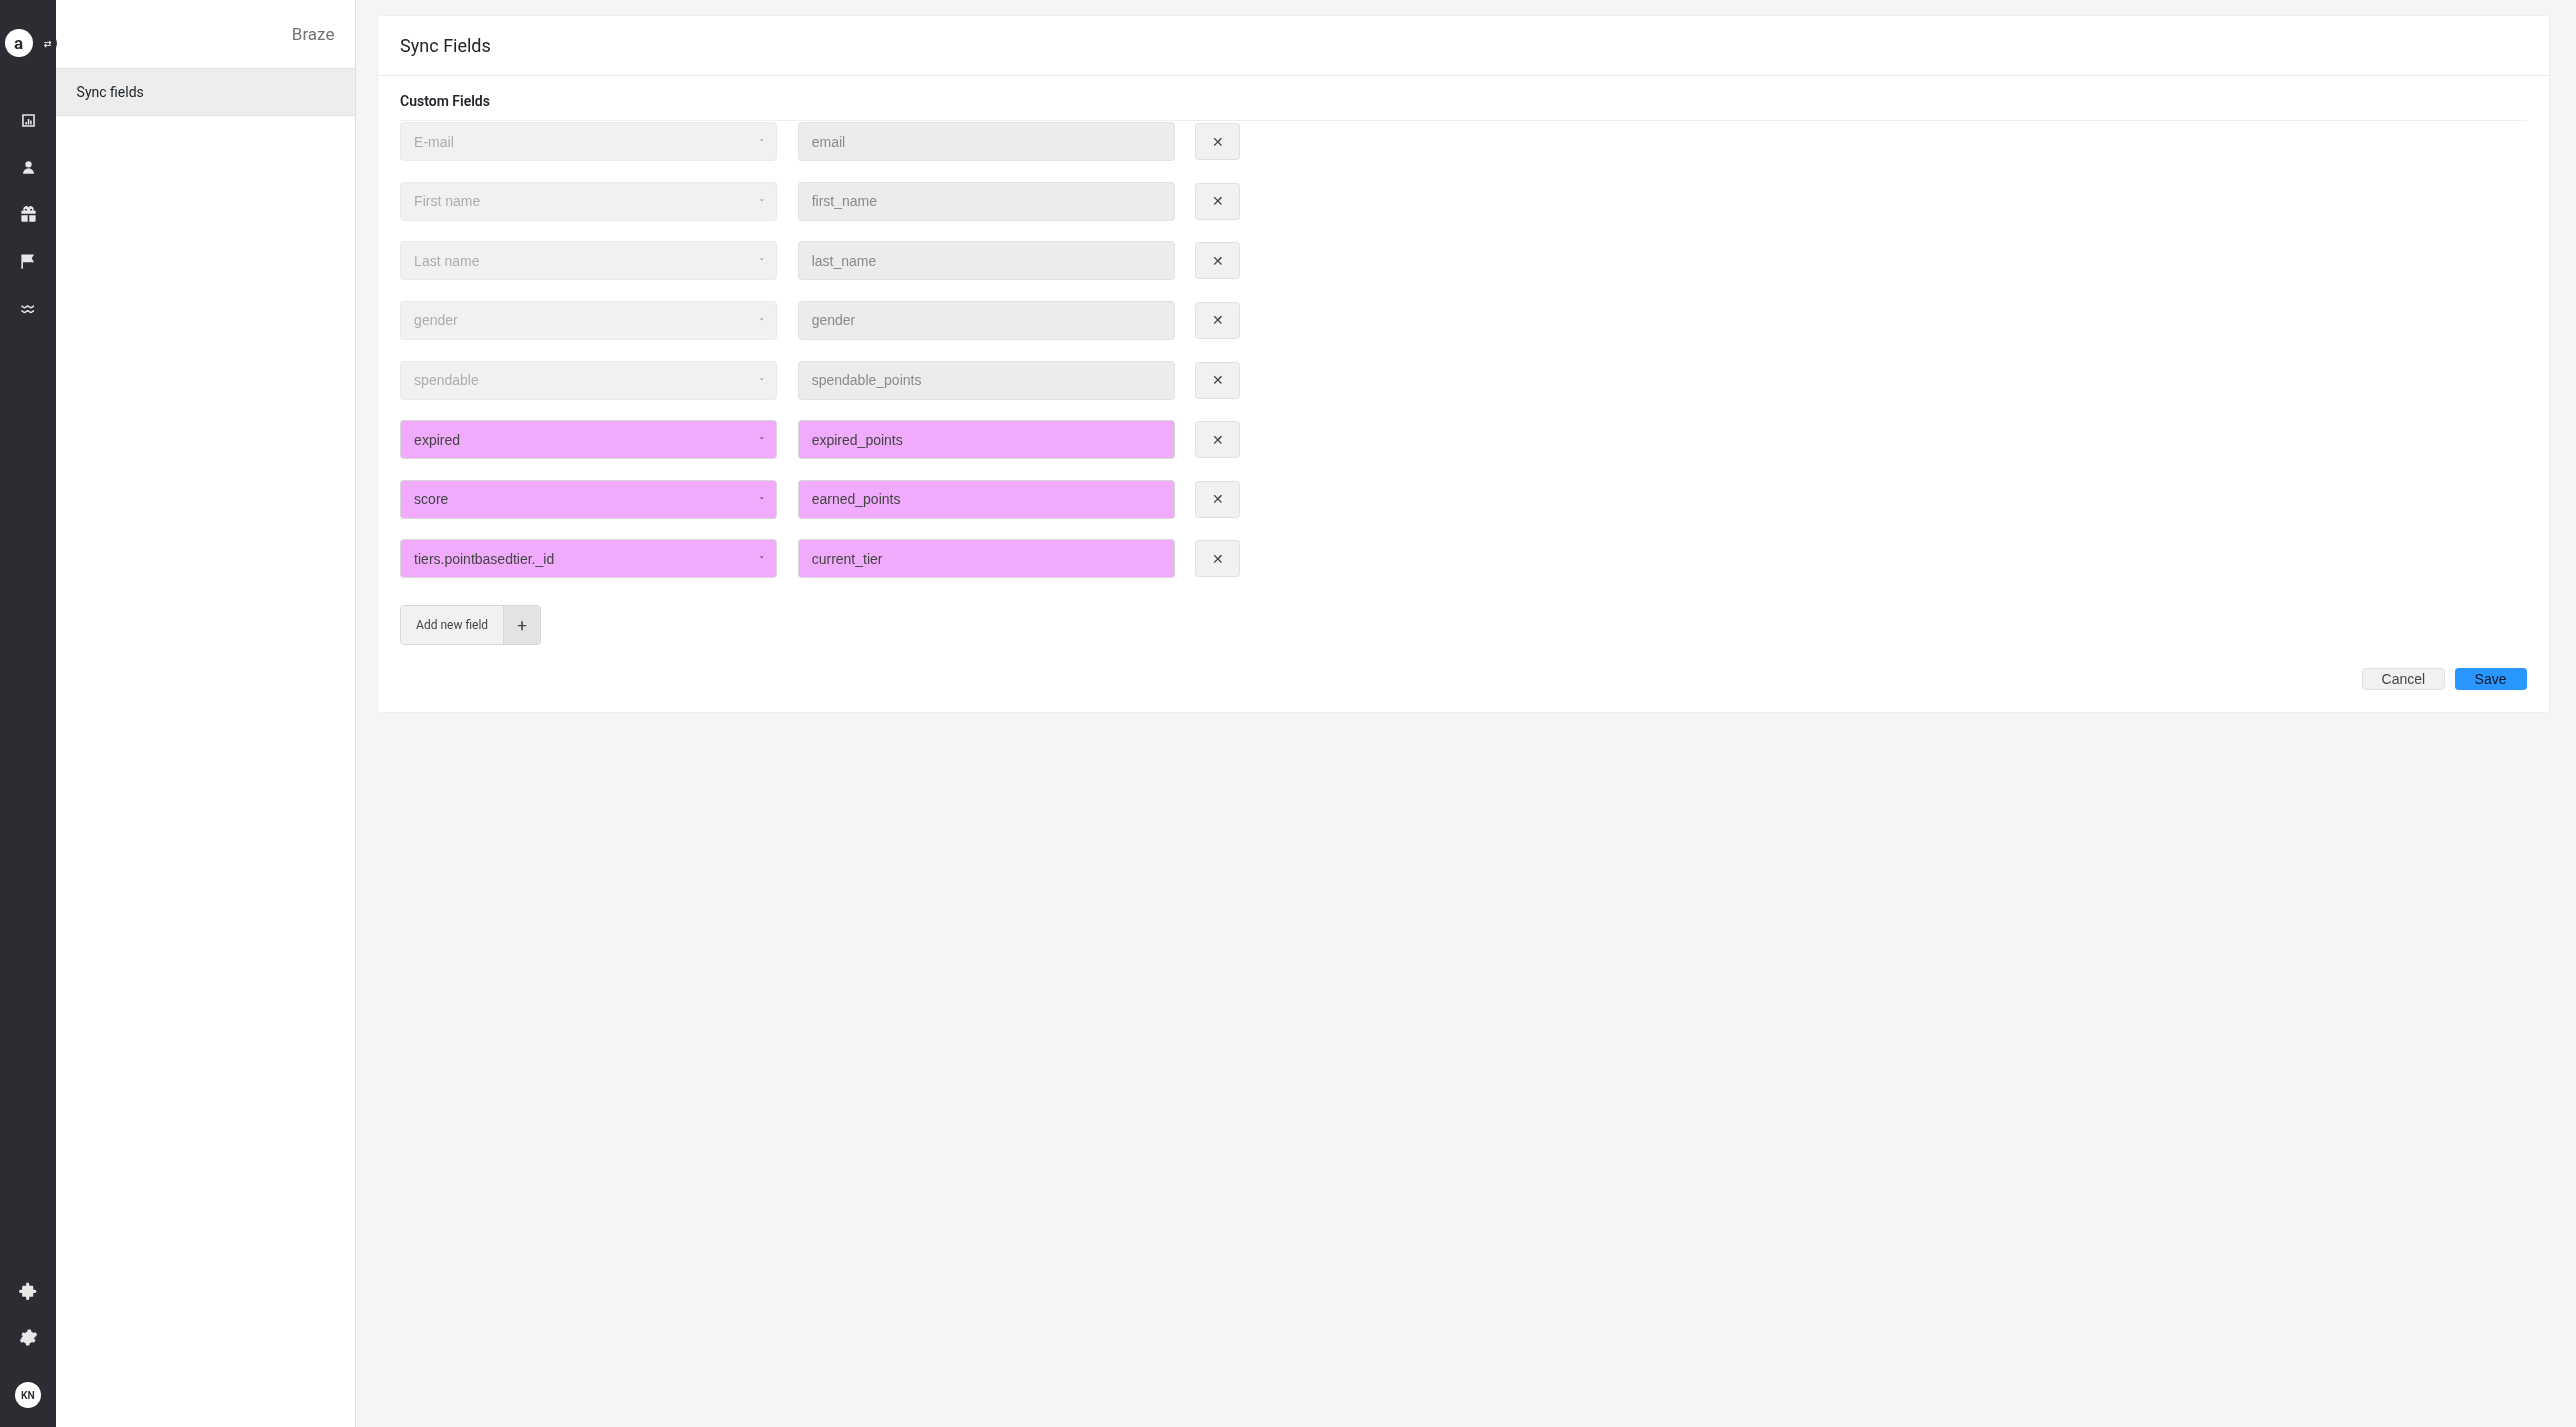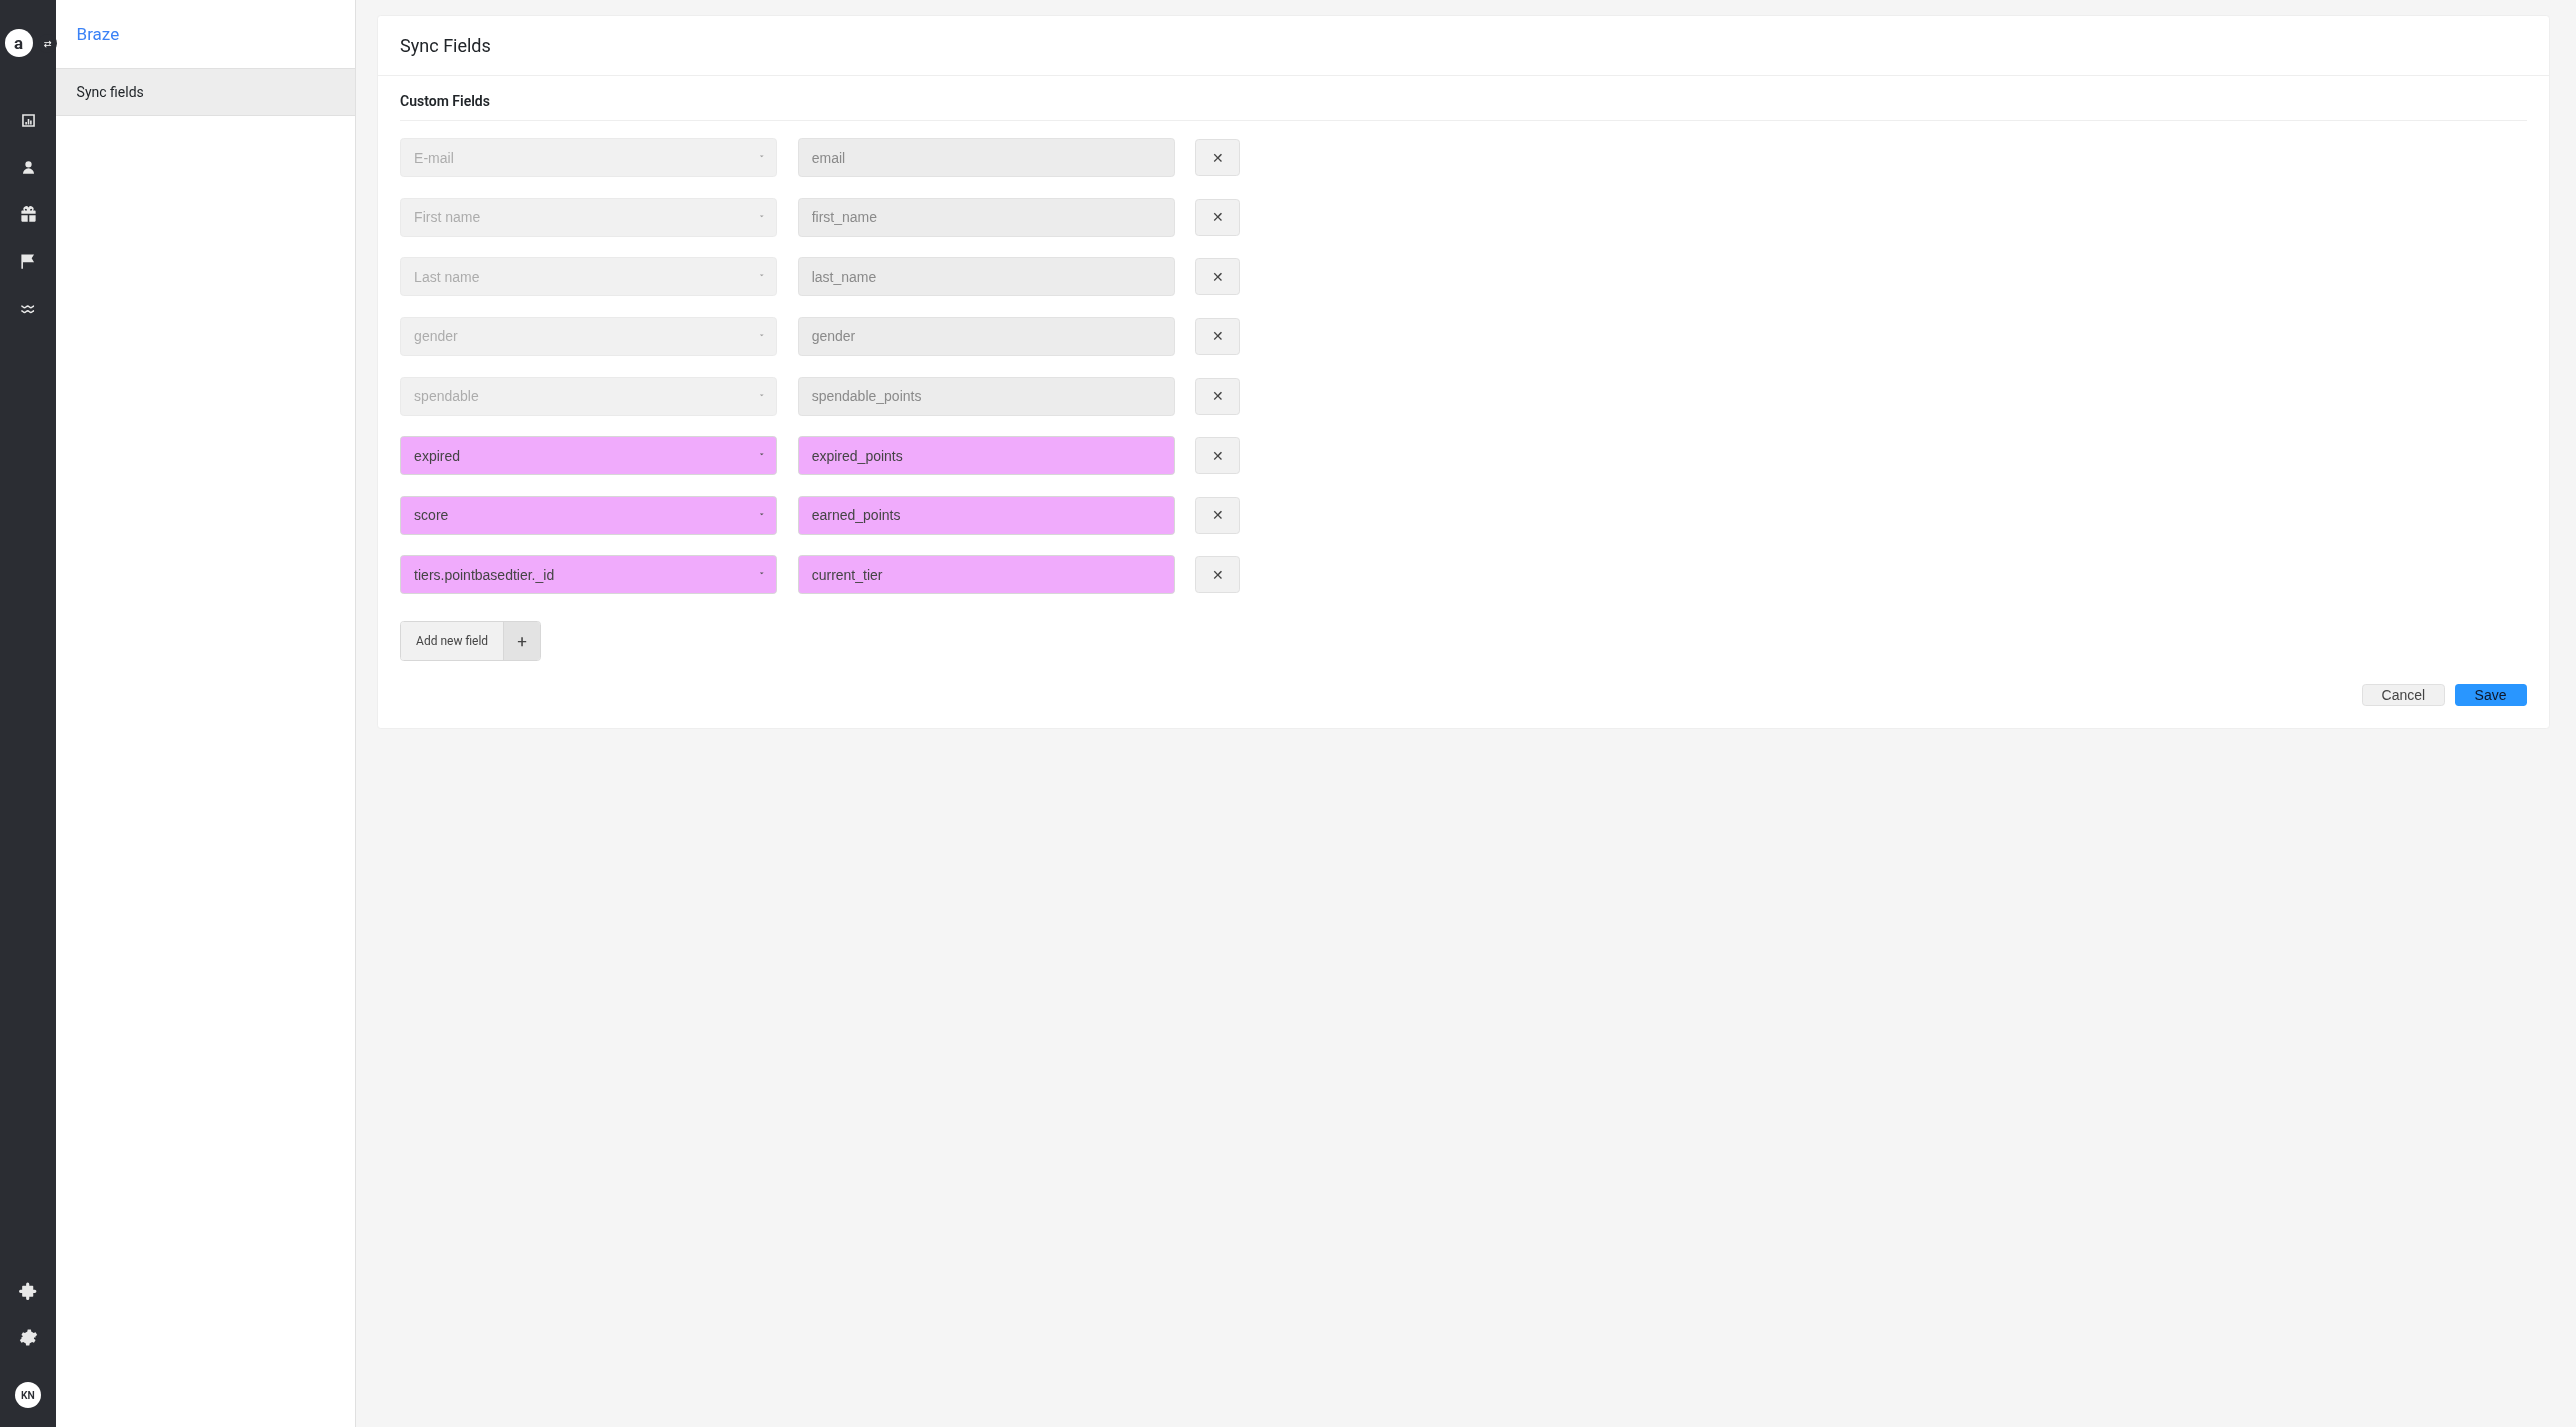--- a/index.html
+++ b/index.html
@@ -92,21 +92,22 @@
     background: #fff;
     border-right: 0.9px solid #e0e0e0;
     flex-shrink: 0;
     display: flex;
     flex-direction: column;
   }
   .side-panel .panel-title {
     padding: 24px 20.6px;
     font-size: 17px;
     font-weight: 400;
-    color: #3b82f6;
+    color: #737373;
+    text-align: right;
   }
   .side-panel .panel-nav-item {
     padding: 15px 20.6px;
     background: #ededed;
     border-top: 0.9px solid #e0e0e0;
     border-bottom: 0.9px solid #e0e0e0;
     font-size: 14px;
     color: #212529;
     cursor: pointer;
   }
@@ -131,21 +132,21 @@
   }
   .card-body {
     padding: 17px 22.5px 22.5px;
   }
   .section-title {
     font-size: 14px;
     font-weight: 600;
     color: #212529;
     padding-bottom: 11.2px;
     border-bottom: 0.9px solid #eee;
-    margin-bottom: 17px;
+    margin-bottom: 1px;
   }
   .columns-header {
     display: flex;
     gap: 20.6px;
     margin-bottom: 11.2px;
   }
   .columns-header .col-a { flex: 0 0 377px; font-size: 14px; color: #444; }
   .columns-header .col-b { flex: 0 0 377px; font-size: 14px; color: #444; }
 
   .field-row {

